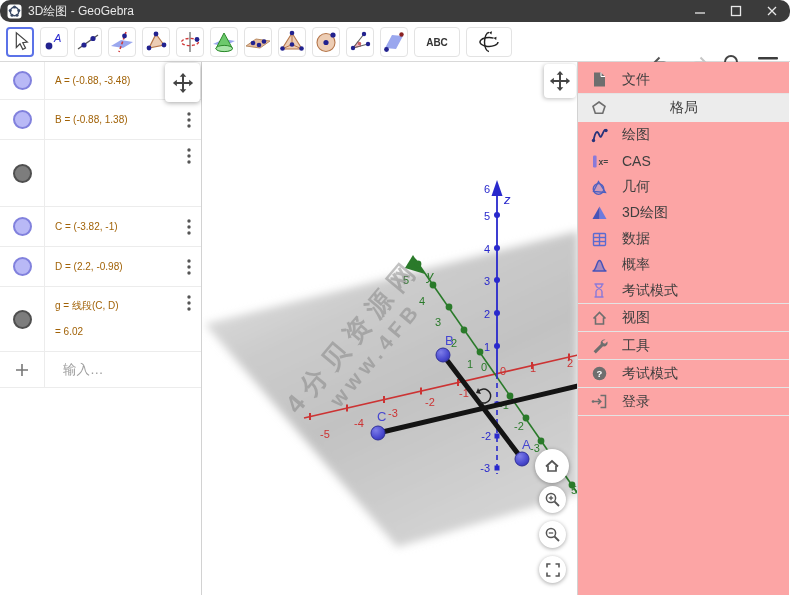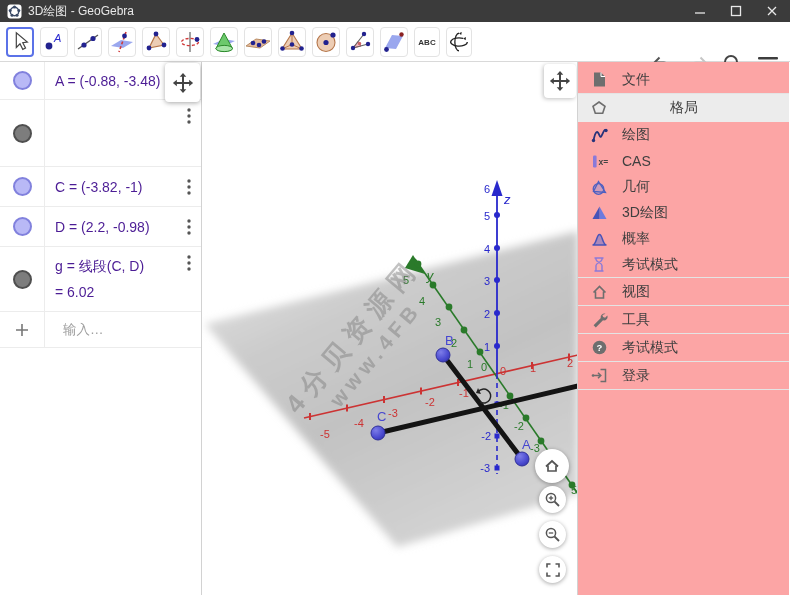--- a/index.html
+++ b/index.html
@@ -1,39 +1,39 @@
 <!DOCTYPE html>
 <html><head>
 <meta charset="utf-8">
 <style>
   * { box-sizing: border-box; margin: 0; padding: 0; }
   body { font-family: "Liberation Sans", sans-serif; background: #888; }
   .window { position: relative; width: 790px; height: 595px; background: #fff; overflow: hidden; outline: 1px solid #5a5a5a; }
 
   
-  .titlebar { position: absolute; left: 0; top: 0; width: 790px; height: 22px; background: #3b3b3b; display: flex; align-items: center; color: #e8e8e8; font-size: 12px; }
+  .titlebar { position: absolute; left: 0; top: 0; width: 790px; height: 22px; background: #3b3b3b; display: flex; align-items: center; color: #e8e8e8; font-size: 12px; border-radius: 10px; }
   .titlebar .logo { margin: 0 6px 0 7px; display: flex; }
   .win-controls { position: absolute; right: 0; top: 0; height: 22px; display: flex; }
   .win-btn { width: 36px; height: 22px; display: flex; align-items: center; justify-content: center; }
 
   
   .toolbar { position: absolute; left: 0; top: 22px; width: 790px; height: 40px; background: #fff; border-bottom: 1px solid #d9d9d9; display: flex; align-items: center; }
   .toolbtn { width: 28px; height: 30px; margin-left: 6px; border: 1px solid #e3e3e3; border-radius: 4px; background: #fff; display: flex; align-items: center; justify-content: center; flex: none; }
   .toolbtn.selected { border: 2px solid #5b72e8; }
-  .toolbtn.wide { width: 26px; }
+  .toolbtn.wide { width: 46px; }
   .tb-actions { position: absolute; right: 10px; top: 22px; height: 40px; display: flex; align-items: center; gap: 12px; }
 
   
   .algebra { position: absolute; left: 0; top: 62px; width: 202px; height: 533px; background: #fff; border-right: 1px solid #d2d2d2; }
   .arow { position: relative; display: flex; border-bottom: 1px solid #ececec; }
   .amark { width: 45px; flex: none; border-right: 1px solid #ececec; display: flex; align-items: center; justify-content: center; }
   .circ { width: 19px; height: 19px; border-radius: 50%; }
   .circ.purple { background: #b9b9f6; border: 2px solid #8181dd; }
   .circ.gray { background: #7d7d7d; border: 2px solid #4f4f4f; }
-  .atext { padding: 0 0 0 10px; font-size: 14px; color: #4c1d95; display: flex; flex-direction: column; justify-content: center; line-height: 26px; }
+  .atext { padding: 0 0 0 10px; font-size: 10px; color: #a16207; display: flex; flex-direction: column; justify-content: center; line-height: 26px; }
   .kebab { position: absolute; right: 10px; top: 50%; transform: translateY(-50%); }
   .kebab.toprow { top: 16px; }
   .move-popup { position: absolute; right: 1px; top: 1px; width: 35px; height: 39px; background: #fff; border-radius: 4px; box-shadow: 0 1px 5px rgba(0,0,0,.35); display: flex; align-items: center; justify-content: center; }
   .input-row { display: flex; align-items: center; border-bottom: 1px solid #ececec; height: 36px; gap: 8px; }
   .ainput { border: none; outline: none; font-size: 13.5px; color: #333; width: 140px; padding-left: 10px; font-family: "Liberation Sans", sans-serif; }
   .ainput::placeholder { color: #9e9e9e; }
 
   
   .view3d { position: absolute; left: 202px; top: 62px; width: 376px; height: 533px; background: #fff; overflow: hidden; }
   .watermark { position: absolute; left: -20px; top: 252px; width: 360px; text-align: center; transform: rotate(-50deg); color: rgba(122,122,122,.45); pointer-events: none; }
@@ -235,20 +235,35 @@
         </div>
       <div class="atext">
           <span>A = (-0.88, -3.48)</span>
         </div>
       <div class="move-popup">
         <svg width="22" height="22" viewBox="0 0 20 20">
             <path d="M10 3v14M3 10h14" stroke="#444" stroke-width="1.8"></path>
             <path d="M10 0.8l-3 3.6h6zM10 19.2l-3-3.6h6zM0.8 10l3.6-3v6zM19.2 10l-3.6-3v6z" fill="#444"></path>
           </svg>
       </div>
+    </div>
+    <div class="arow" style="height:40px">
+      <div class="amark">
+          <span class="circ purple"></span>
+        </div>
+      <div class="atext">
+          <span>B = (-0.88, 1.38)</span>
+        </div>
+      <span class="kebab">
+          <svg width="4" height="16" viewBox="0 0 4 16">
+            <circle cx="2" cy="2" r="1.7" fill="#555"></circle>
+            <circle cx="2" cy="8" r="1.7" fill="#555"></circle>
+            <circle cx="2" cy="14" r="1.7" fill="#555"></circle>
+          </svg>
+        </span>
     </div>
     <div class="arow" style="height:67px">
       <div class="amark">
           <span class="circ gray"></span>
         </div>
       <span class="kebab toprow">
           <svg width="4" height="16" viewBox="0 0 4 16">
             <circle cx="2" cy="2" r="1.7" fill="#555"></circle>
             <circle cx="2" cy="8" r="1.7" fill="#555"></circle>
             <circle cx="2" cy="14" r="1.7" fill="#555"></circle>
@@ -526,20 +541,33 @@
       <span class="micon">
           <svg width="17" height="16" viewBox="0 0 17 16">
             <polygon points="8.5,1.5 15.5,14 8.5,14" fill="#6c7ade"></polygon>
             <polygon points="8.5,1.5 1.5,14 8.5,14" fill="#4753b8"></polygon>
           </svg>
         </span>
       <span>3D绘图</span>
     </div>
     <div class="mi">
       <span class="micon">
+          <svg width="17" height="17" viewBox="0 0 17 17">
+            <g fill="none" stroke="#5c6bd0" stroke-width="1.4">
+              <rect x="2.5" y="2.5" width="12" height="12" rx="1"></rect>
+              <line x1="2.5" y1="6.5" x2="14.5" y2="6.5"></line>
+              <line x1="2.5" y1="10.5" x2="14.5" y2="10.5"></line>
+              <line x1="8.5" y1="2.5" x2="8.5" y2="14.5"></line>
+            </g>
+          </svg>
+        </span>
+      <span>数据</span>
+    </div>
+    <div class="mi">
+      <span class="micon">
           <svg width="17" height="16" viewBox="0 0 17 16">
             <path d="M1.5 14 C5.5 14 5.5 3.5 8.5 3.5 C11.5 3.5 11.5 14 15.5 14 Z" fill="rgba(92,107,208,.5)" stroke="#4753b8" stroke-width="1.5"></path>
           </svg>
         </span>
       <span>概率</span>
     </div>
     <div class="mi sep">
       <span class="micon">
           <svg width="16" height="17" viewBox="0 0 16 17">
             <path d="M3.5 2h9M3.5 15h9M5 2v1.5c0 2.8 6 3.2 6 6V15M11 2v1.5c0 2.8-6 3.2-6 6V15" fill="none" stroke="#8a79d9" stroke-width="1.4"></path>

